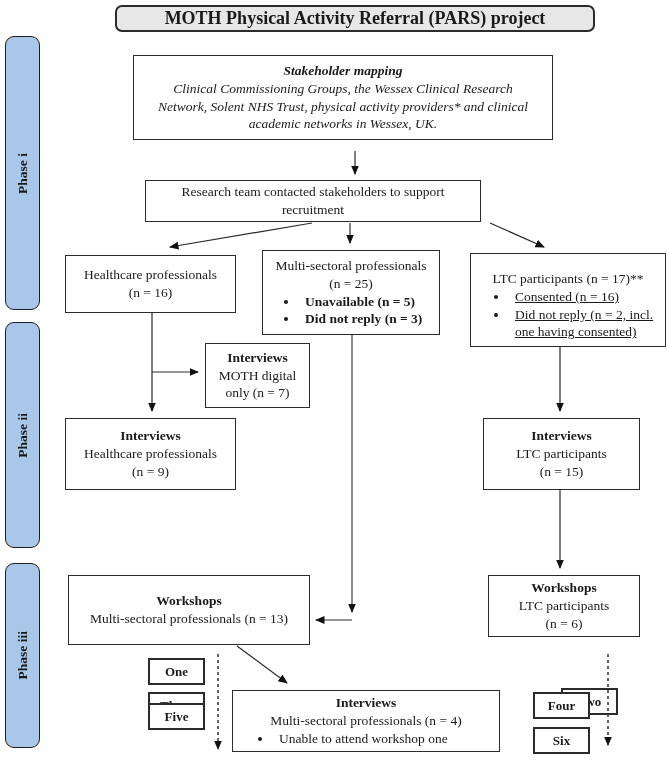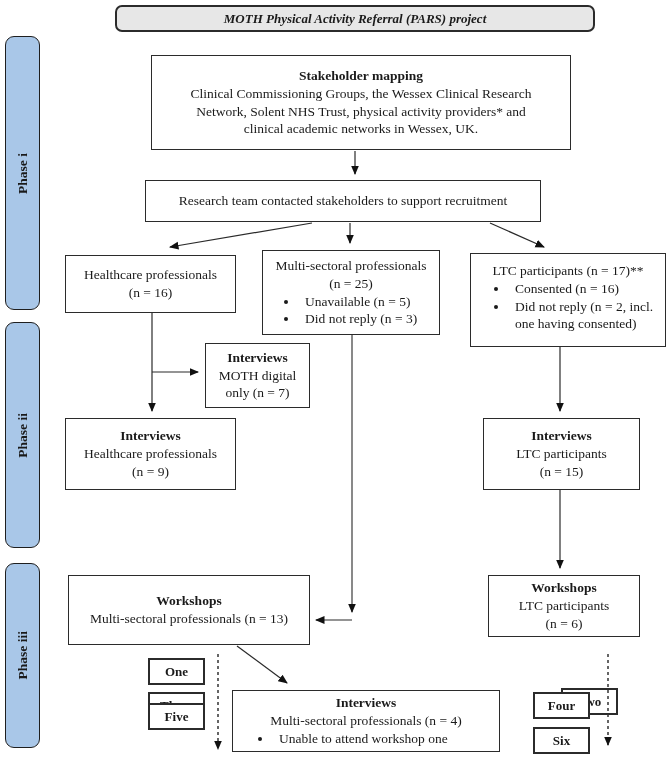--- a/index.html
+++ b/index.html
@@ -32,21 +32,21 @@
     display:flex;align-items:center;justify-content:center;z-index:2;
   }
   .phase .vlabel{
     writing-mode:vertical-rl;transform:rotate(180deg);
     font-weight:bold;font-size:13.5px;white-space:nowrap;
   }
   .header{
     position:absolute;left:115px;top:5px;width:480px;height:27px;
     background:#e7e7e7;border:2px solid #2b2b2b;border-radius:7px;
     box-sizing:border-box;display:flex;align-items:center;justify-content:center;
-    font-weight:bold;font-size:13px;z-index:2;font-style:italic;
+    font-weight:bold;font-size:18px;z-index:2;
   }
   svg.arrows{position:absolute;left:0;top:0;z-index:3;pointer-events:none;}
 </style>
 </head>
 <body>
 
 <div id="canvas">
 
   <div class="header">
     <span>MOTH Physical Activity Referral (PARS) project</span>
@@ -55,46 +55,46 @@
   <div class="phase" style="top:36px;height:274px;">
     <span class="vlabel">Phase i</span>
   </div>
   <div class="phase" style="top:322px;height:226px;">
     <span class="vlabel">Phase ii</span>
   </div>
   <div class="phase" style="top:563px;height:185px;">
     <span class="vlabel">Phase iii</span>
   </div>
 
-  <div class="box" style="left:151px;top:55px;width:420px;height:95px;padding:6px 24px;">
+  <div class="box" style="left:133px;top:55px;width:420px;height:85px;padding:6px 24px;font-style:italic;">
     <div class="bold">Stakeholder mapping</div>
     <div>Clinical Commissioning Groups, the Wessex Clinical Research Network, Solent NHS Trust, physical activity providers* and clinical academic networks in Wessex, UK.</div>
   </div>
 
-  <div class="box" style="left:145px;top:180px;width:396px;height:42px;">
+  <div class="box" style="left:145px;top:180px;width:336px;height:42px;">
     <div>Research team contacted stakeholders to support recruitment</div>
   </div>
 
   <div class="box" style="left:65px;top:255px;width:171px;height:58px;">
     <div>Healthcare professionals</div>
     <div>(n = 16)</div>
   </div>
 
   <div class="box" style="left:262px;top:250px;width:178px;height:85px;align-items:center;">
     <div>Multi-sectoral professionals</div>
     <div>(n = 25)</div>
-    <ul class="bullets" style="padding-left:30px;">
+    <ul class="bullets" style="padding-left:30px;font-weight:bold;">
       <li>Unavailable (n = 5)</li>
       <li>Did not reply (n = 3)</li>
     </ul>
   </div>
 
-  <div class="box" style="left:470px;top:253px;width:196px;height:94px;justify-content:flex-start;padding-top:8px;">
+  <div class="box" style="left:470px;top:253px;width:196px;height:94px;justify-content:flex-start;padding-top:16px;">
     <div>LTC participants (n = 17)**</div>
-    <ul class="bullets" style="padding-left:32px;width:178px;box-sizing:border-box;">
+    <ul class="bullets" style="padding-left:32px;width:178px;box-sizing:border-box;text-decoration:underline;">
       <li>Consented (n = 16)</li>
       <li>Did not reply (n = 2, incl. one having consented)</li>
     </ul>
   </div>
 
   <div class="box" style="left:205px;top:343px;width:105px;height:65px;">
     <div class="bold">Interviews</div>
     <div>MOTH digital only (n = 7)</div>
   </div>
 

